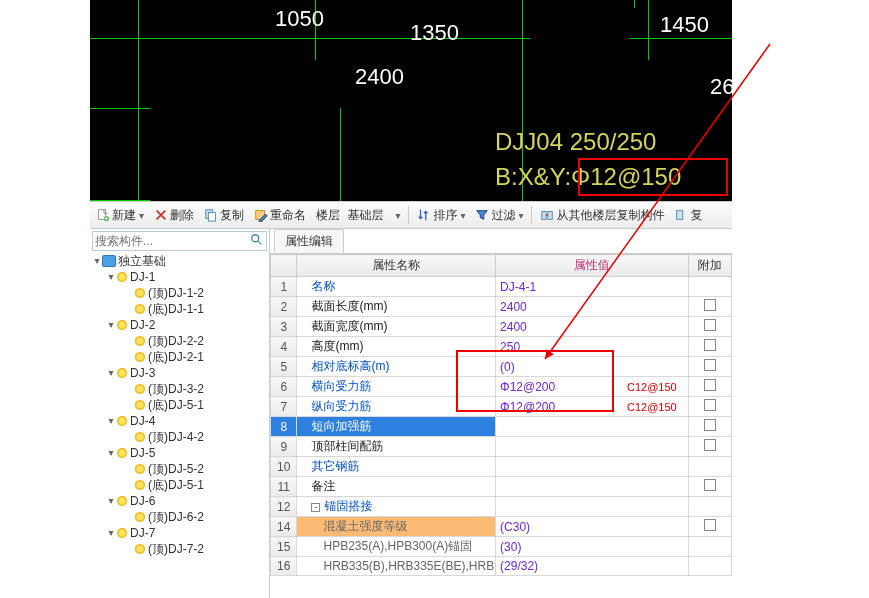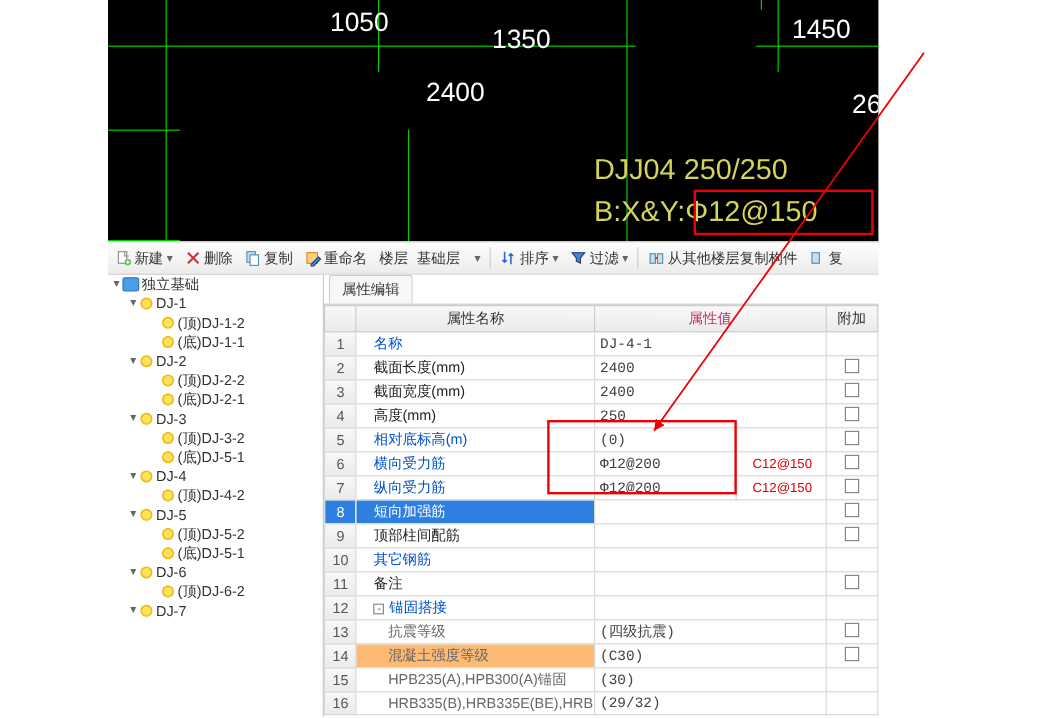--- a/index.html
+++ b/index.html
@@ -40,21 +40,21 @@
 .grid { border-top:1px solid #ccc; }
 .grid table { border-collapse:collapse; width:100%; table-layout:fixed; }
 .grid th { background:linear-gradient(#f8f8f8,#eaeaea); border:1px solid #ccc; font-weight:normal; padding:2px 4px; height:20px; }
 .grid th.val { color:#c03070; }
 .grid td { border:1px solid #d8d8d8; padding:1px 4px; height:19px; white-space:nowrap; overflow:hidden; }
 .grid tr td.rn { background:linear-gradient(#f8f8f8,#eaeaea); text-align:center; width:22px; color:#555; }
 .grid tr.sel td.rn, .grid tr.sel td.pn { background:#2d7fe0; color:#fff; }
 .grid td.pn { color:#0050c8; padding-left:14px; }
 .grid td.pn.sub { color:#666; padding-left:26px; }
 .grid td.pn.black { color:#222; }
-.grid td.pv { color:#404040;font-family:Liberation Mono, monospace; }
+.grid td.pv { color:#6d28d9; }
 .grid td.correct { color:#d00; font-size:11px; padding-left:13px; }
 .grid td.cb { text-align:center; }
 .grid td.cb span { display:inline-block; width:12px; height:12px; border:1px solid #888; background:#fff; }
 .red-box2 { position:absolute; border:2px solid #e00; pointer-events:none; }
 .arrow { position:absolute; pointer-events:none; }
 .minus { display:inline-block; width:9px; height:9px; border:1px solid #888; text-align:center; line-height:7px; font-size:9px; color:#555; margin-right:4px; }
 </style>
 </head>
 <body>
 
@@ -145,20 +145,27 @@
           <span class="tb-ico"><svg viewBox="0 0 16 16">
               <rect x="3" y="3" width="7" height="10" fill="#cde" stroke="#48a"></rect>
             </svg></span>
           <span>复</span>
         </div>
     </div>
 
     <div class="lower">
 
       <div class="tree-pane">
+        <div class="searchbar">
+          <input placeholder="搜索构件..." style="">
+          <span class="mag"><svg viewBox="0 0 16 16">
+                <circle cx="6" cy="6" r="4" fill="none" stroke="#48a" stroke-width="1.5"></circle>
+                <path d="M9 9l4 4" stroke="#48a" stroke-width="1.5"></path>
+              </svg></span>
+        </div>
         <div class="tree" id="tree">
             <div class="row" style="padding-left:2px">
               <span class="tw">▾</span>
               <span class="ico ico-blue"></span>
               <span>独立基础</span>
             </div>
             <div class="row" style="padding-left:16px">
               <span class="tw">▾</span>
               <span class="ico ico-sun"></span>
               <span>DJ-1</span>
@@ -225,20 +232,24 @@
               <span>DJ-6</span>
             </div>
             <div class="row" style="padding-left:44px">
               <span class="ico ico-sun"></span>
               <span>(顶)DJ-6-2</span>
             </div>
             <div class="row" style="padding-left:16px">
               <span class="tw">▾</span>
               <span class="ico ico-sun"></span>
               <span>DJ-7</span>
+            </div>
+            <div class="row" style="padding-left:44px">
+              <span class="ico ico-sun"></span>
+              <span>(顶)DJ-7-2</span>
             </div>
           </div>
       </div>
 
       <div class="prop-pane" style="position:relative">
         <div class="prop-tab">
             <span>属性编辑</span>
           </div>
         <div class="grid">
           <table>
@@ -326,26 +337,20 @@
                   <td class="pv" colspan="2"></td>
                   <td class="cb"><span></span></td>
                 </tr>
                 <tr>
                   <td class="rn">12</td>
                   <td class="pn"><span class="minus">-</span>锚固搭接</td>
                   <td class="pv" colspan="2"></td>
                   <td class="cb"></td>
                 </tr>
                 <tr>
-                  <td class="rn">13</td>
-                  <td class="pn sub">抗震等级</td>
-                  <td class="pv" colspan="2">(四级抗震)</td>
-                  <td class="cb"><span></span></td>
-                </tr>
-                <tr>
                   <td class="rn">14</td>
                   <td class="pn sub" style="background:#fdba74">混凝土强度等级</td>
                   <td class="pv" colspan="2">(C30)</td>
                   <td class="cb"><span></span></td>
                 </tr>
                 <tr>
                   <td class="rn">15</td>
                   <td class="pn sub">HPB235(A),HPB300(A)锚固</td>
                   <td class="pv" colspan="2">(30)</td>
                   <td class="cb"></td>

